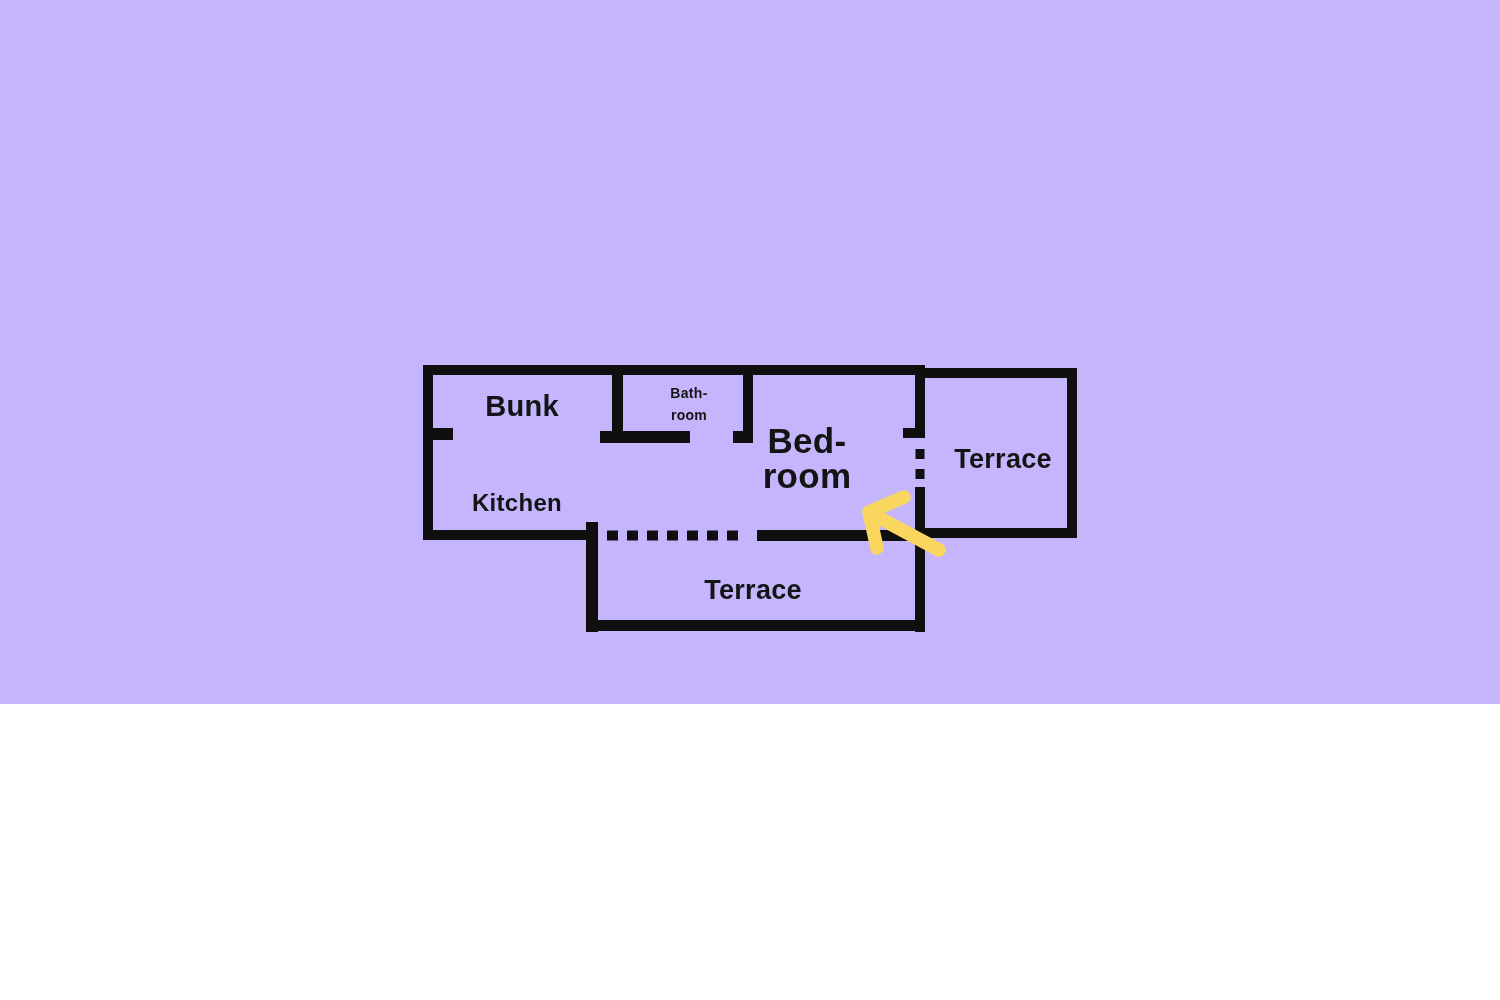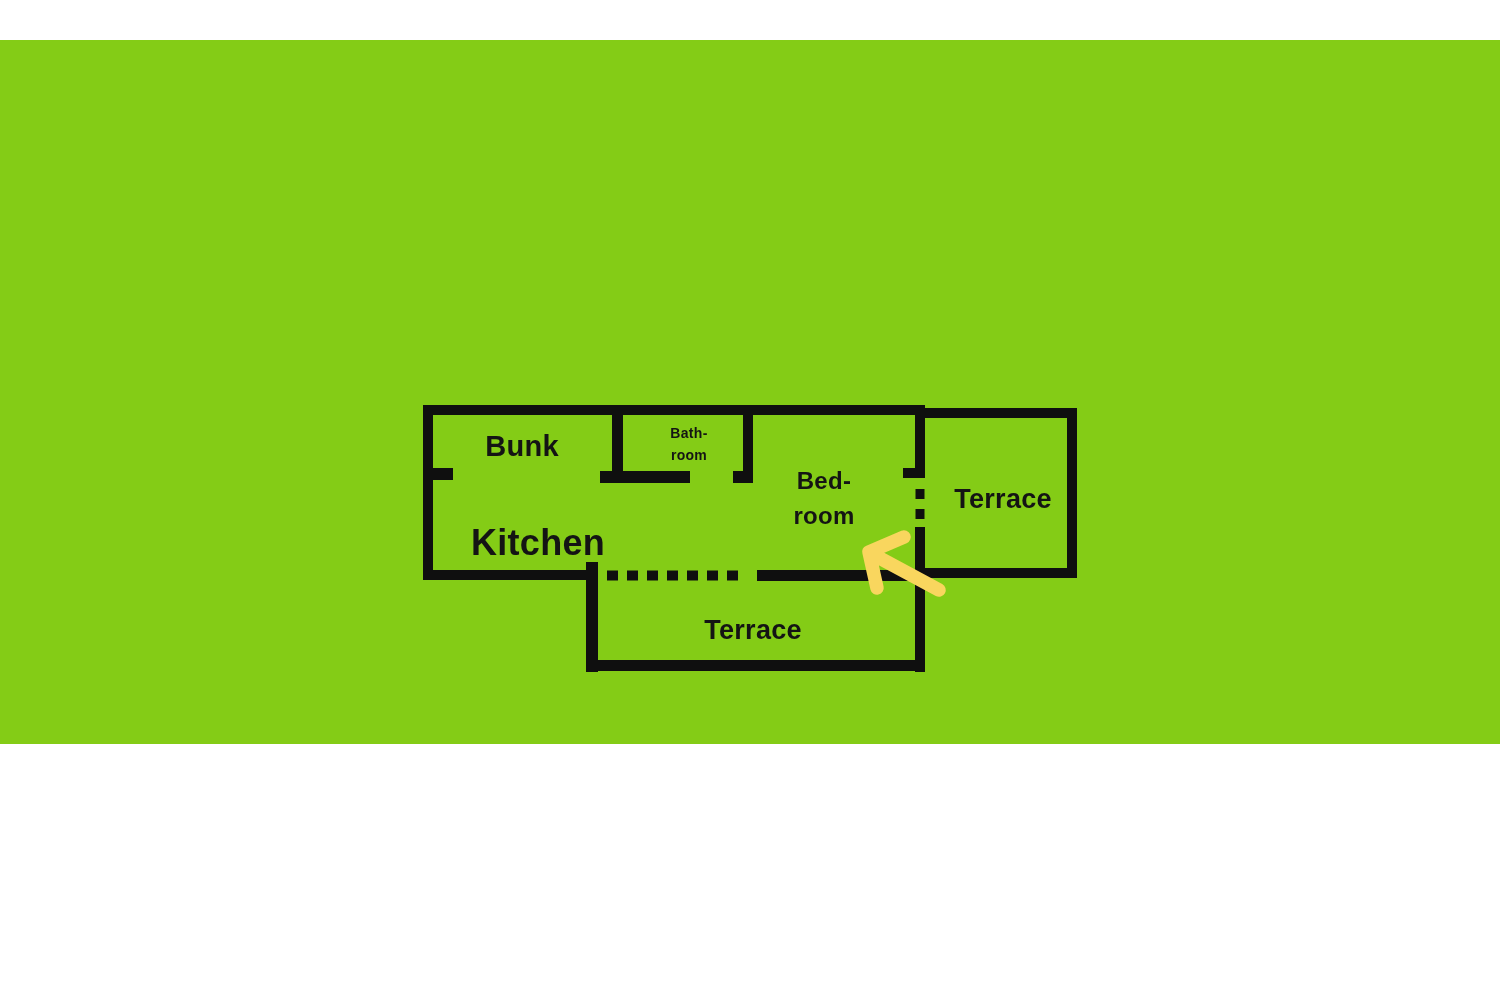--- a/index.html
+++ b/index.html
@@ -8,43 +8,42 @@
     width: 1500px;
     height: 1000px;
     background: #ffffff;
     font-family: "Liberation Sans", sans-serif;
     overflow: hidden;
   }
   .canvas {
     position: relative;
     width: 1500px;
     height: 704px;
-    background: #84cc16;
-    margin-top: 40px;
+    background: #c4b5fd;
   }
   .plan-svg {
     position: absolute;
     left: 0;
     top: 0;
     width: 1500px;
     height: 1000px;
   }
   .room-label {
     position: absolute;
     transform: translate(-50%, -50%);
     color: #141414;
     font-weight: 700;
     text-align: center;
     white-space: nowrap;
     letter-spacing: 0.3px;
   }
   .label-bunk     { left: 522px;  top: 406px; font-size: 29px; }
   .label-bathroom { left: 689px;  top: 404px; font-size: 14px; line-height: 22px; }
-  .label-bedroom  { left: 824px;  top: 458px; font-size: 24px; line-height: 35px; }
-  .label-kitchen  { left: 538px;  top: 503px; font-size: 36px; }
+  .label-bedroom  { left: 807px;  top: 458px; font-size: 35px; line-height: 35px; }
+  .label-kitchen  { left: 517px;  top: 503px; font-size: 24px; }
   .label-terrace-right  { left: 1003px; top: 459px; font-size: 27px; }
   .label-terrace-bottom { left: 753px;  top: 590px; font-size: 27px; }
 </style>
 </head>
 <body>
 
 <div class="canvas">
 
   <svg class="plan-svg" viewBox="0 0 1500 1000">
 

